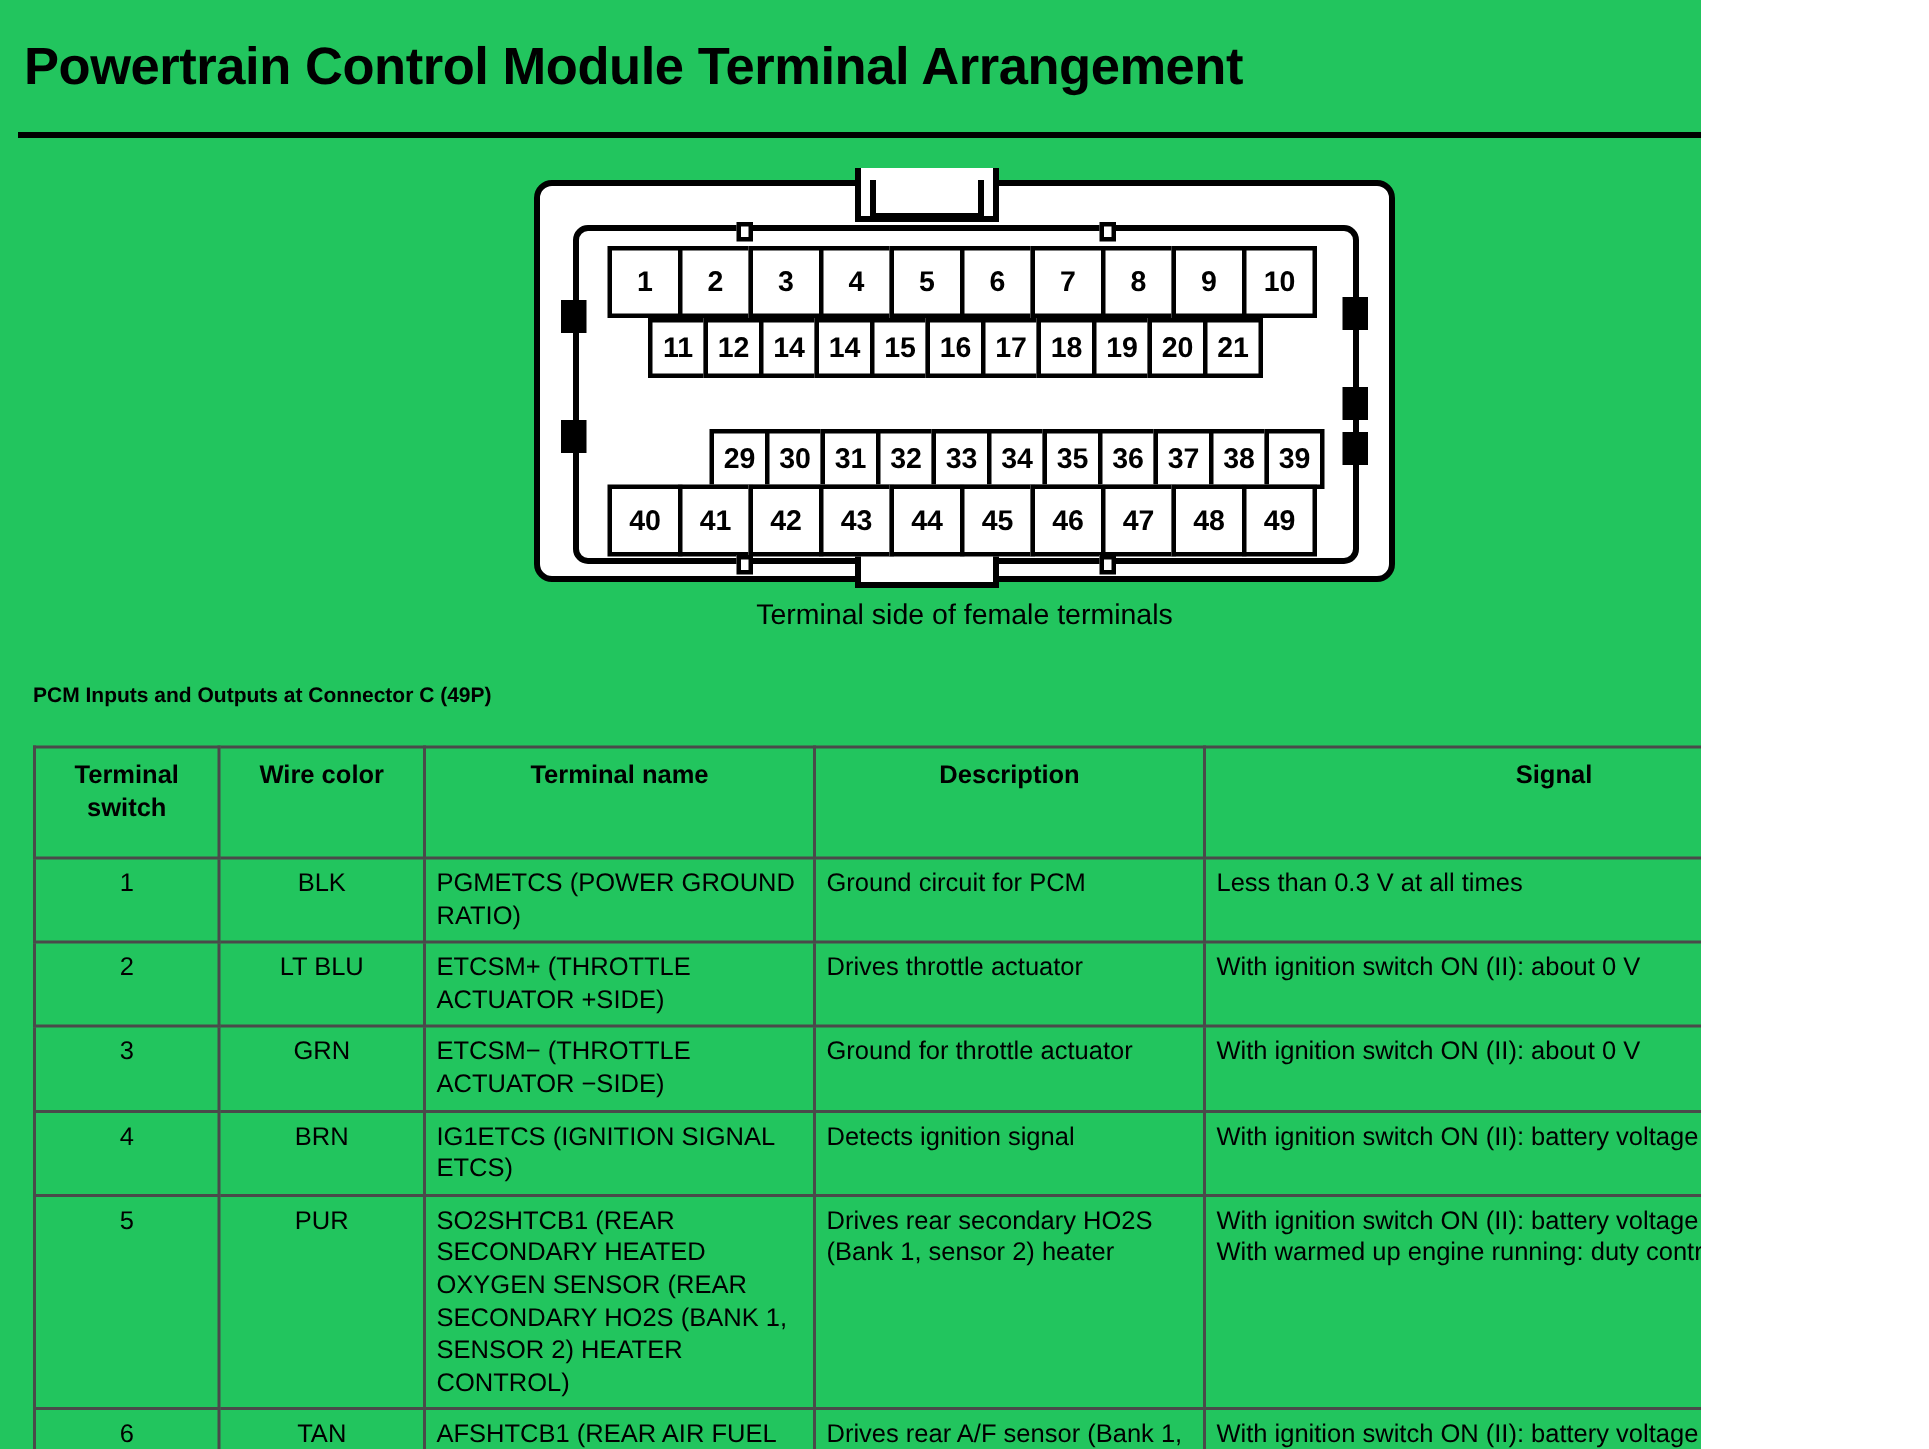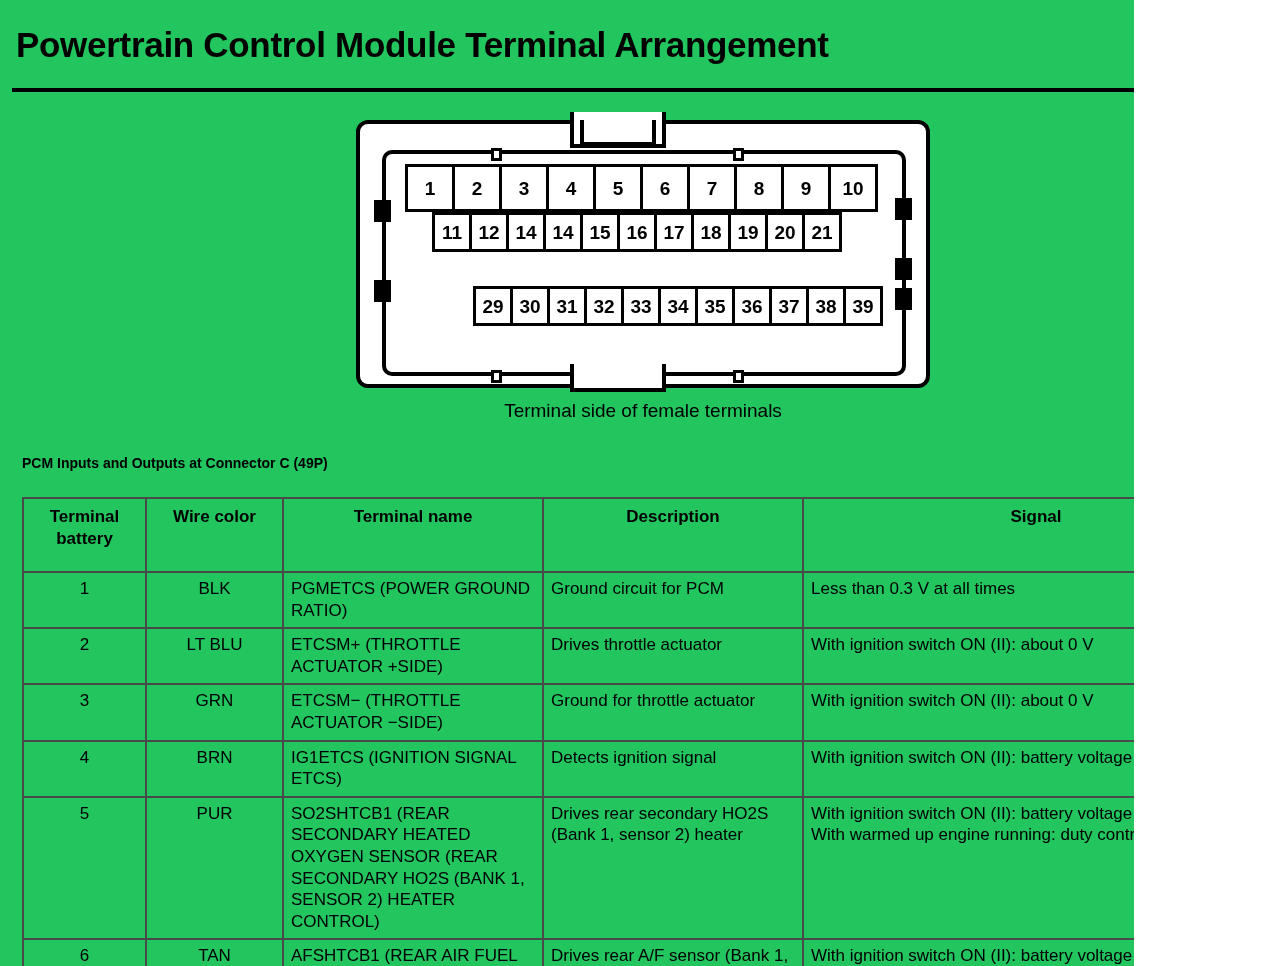--- a/index.html
+++ b/index.html
@@ -257,38 +257,50 @@
         <div class="pin">31</div>
         <div class="pin">32</div>
         <div class="pin">33</div>
         <div class="pin">34</div>
         <div class="pin">35</div>
         <div class="pin">36</div>
         <div class="pin">37</div>
         <div class="pin">38</div>
         <div class="pin">39</div>
       </div>
+    <div class="pin-row" id="pin-row-5">
+        <div class="pin">40</div>
+        <div class="pin">41</div>
+        <div class="pin">42</div>
+        <div class="pin">43</div>
+        <div class="pin">44</div>
+        <div class="pin">45</div>
+        <div class="pin">46</div>
+        <div class="pin">47</div>
+        <div class="pin">48</div>
+        <div class="pin">49</div>
+      </div>
   </div>
 
   <div id="diagram-caption">Terminal side of female terminals</div>
 
   <div id="section-heading">PCM Inputs and Outputs at Connector C (49P)</div>
 
   <table id="pcm-table">
     <colgroup>
       <col class="col-num">
         <col class="col-wire">
         <col class="col-name">
         <col class="col-desc">
         <col class="col-sig">
     </colgroup>
     <thead>
       <tr>
         <th class="pre">Terminal
-battery</th>
+switch</th>
         <th>Wire color</th>
         <th>Terminal name</th>
         <th>Description</th>
         <th>Signal</th>
       </tr>
     </thead>
     <tbody id="pcm-table-body">
         <tr>
           <td class="c-num pre">1</td>
           <td class="c-wire pre">BLK</td>

